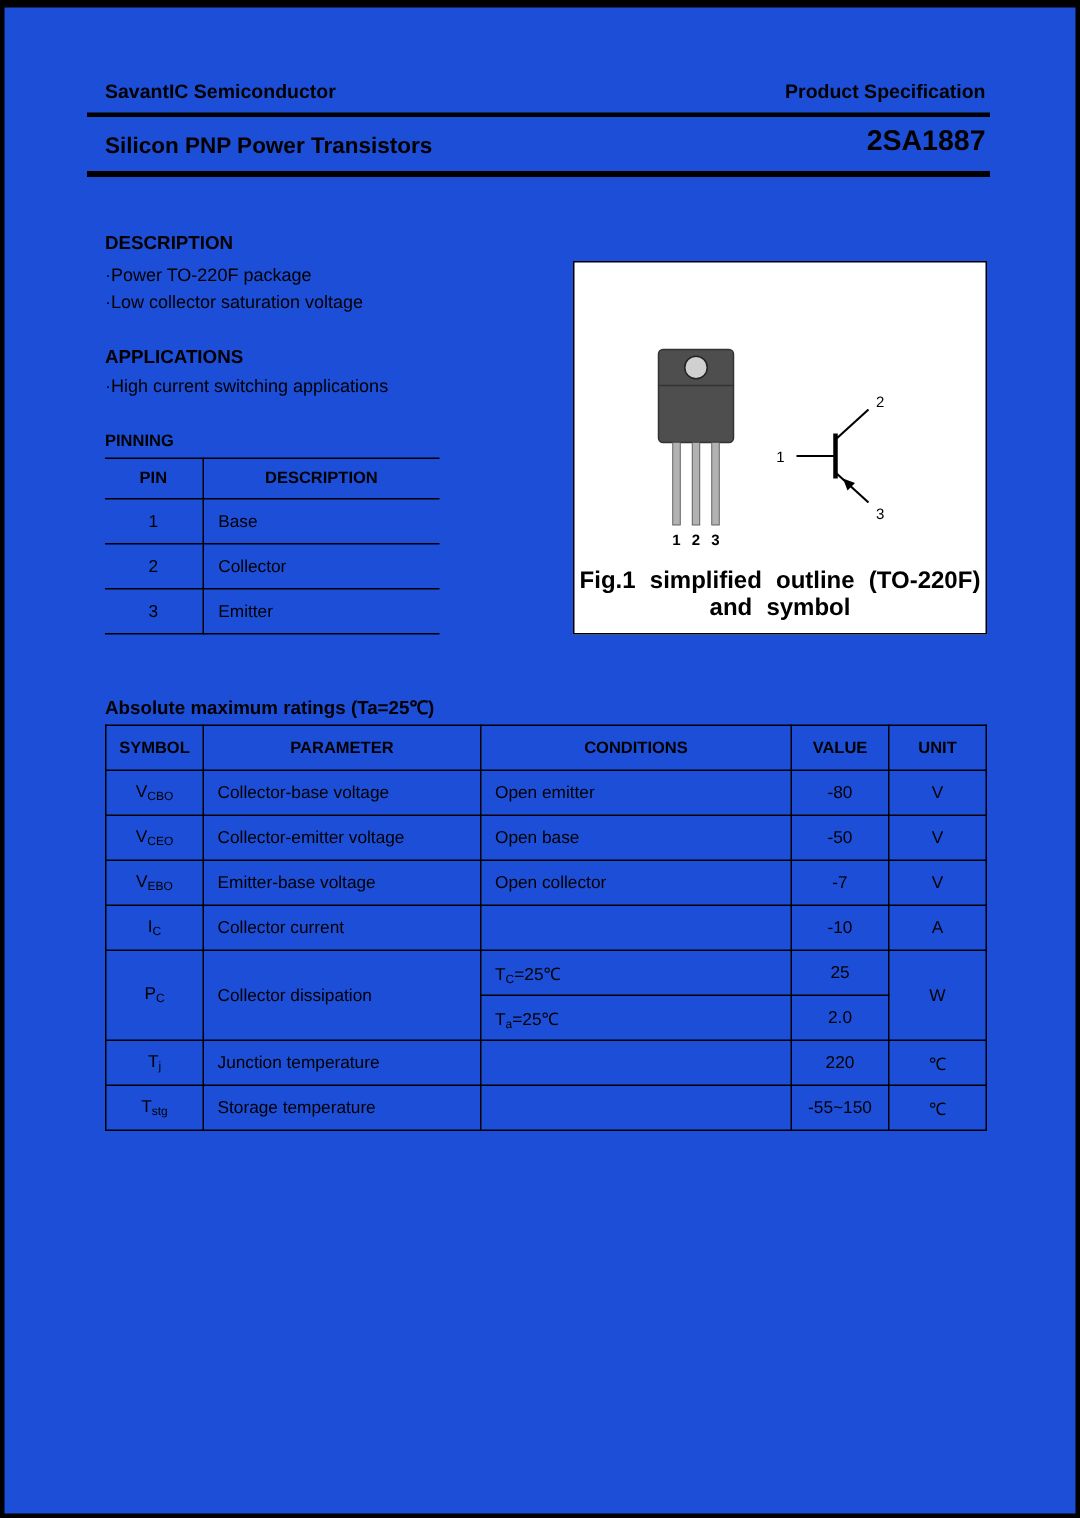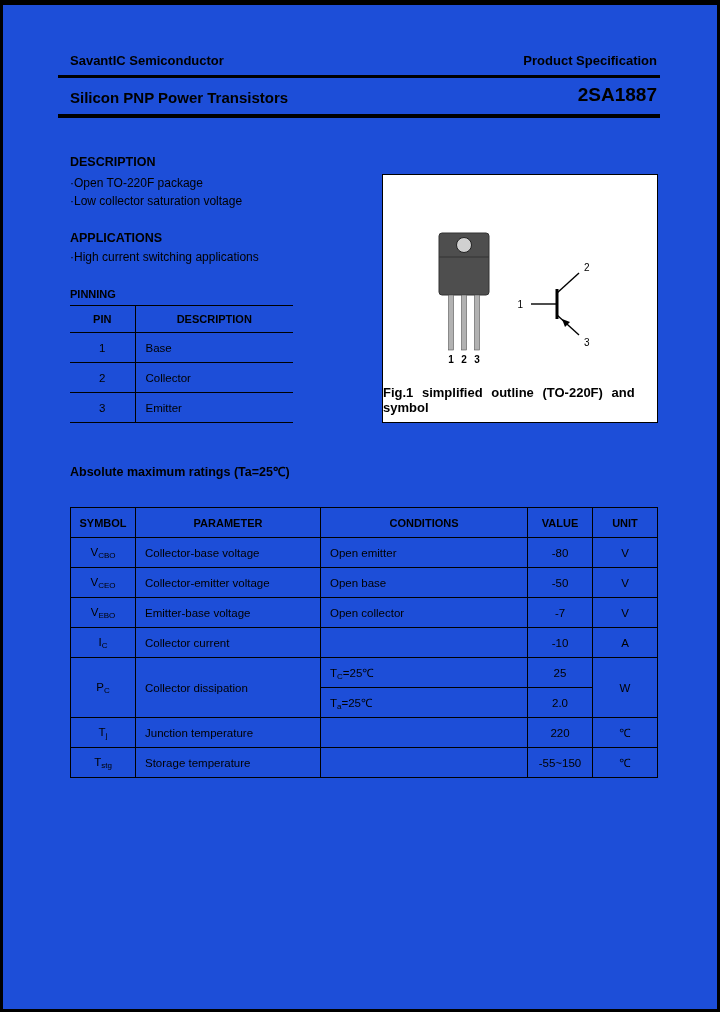--- a/index.html
+++ b/index.html
@@ -27,46 +27,46 @@
                table-layout:fixed; width:223px; font-size:11.5px; }
   .pin-table th { border-top:1px solid #000; border-bottom:1px solid #000;
                   height:27px; font-size:11px; font-weight:bold; text-align:center; padding:0;margin-top:12px; }
   .pin-table td { border-bottom:1px solid #000; height:30px; padding:0; }
   .pin-table th:first-child, .pin-table td:first-child { border-right:1px solid #000; text-align:center; }
   .pin-table td:last-child { padding-left:10px; }
 
   .fig-box { position:absolute; left:379px; top:169px; width:276px; height:249px;
              border:1px solid #000; background:#fff; }
   .fig-art { position:absolute; left:0; top:2px; }
-  .fig-caption { position:absolute; left:0; right:0; bottom:7px; 
-                 font-weight:bold; font-size:13px; word-spacing:5px; }
+  .fig-caption { position:absolute; left:0; right:0; bottom:7px; text-align:center;
+                 font-weight:bold; font-size:16px; word-spacing:5px; }
 
   .ratings-h { position:absolute; left:67px; top:458px; font-weight:bold; font-size:12.5px; }
-  .ratings-table { position:absolute; left:67px; top:502px; border-collapse:collapse;
+  .ratings-table { position:absolute; left:67px; top:478px; border-collapse:collapse;
                    table-layout:fixed; width:587px; font-size:11.5px; }
   .ratings-table th, .ratings-table td { border:1px solid #000; height:30px; padding:0; }
   .ratings-table th { font-size:11px; font-weight:bold; text-align:center; }
   .c-sym, .c-val, .c-unit { text-align:center; }
   .c-par, .c-cond { text-align:left; padding-left:9px !important; }
   .sb { font-size:8px; vertical-align:-2px; }
 </style>
 </head>
 <body>
 
 <div class="page">
 
   <div class="hdr-company">SavantIC Semiconductor</div>
   <div class="hdr-spec">Product Specification</div>
   <div class="rule1"></div>
   <div class="title">Silicon PNP Power Transistors</div>
   <div class="part">2SA1887</div>
   <div class="rule2"></div>
 
   <div class="sec-h desc-h">DESCRIPTION</div>
-  <div class="body-line desc-i0">·Open TO-220F package</div>
+  <div class="body-line desc-i0">·Power TO-220F package</div>
   <div class="body-line desc-i1">·Low collector saturation voltage</div>
 
   <div class="sec-h app-h">APPLICATIONS</div>
   <div class="body-line app-i0">·High current switching applications</div>
 
   <div class="sec-h pin-h">PINNING</div>
 
   <table class="pin-table">
     <colgroup>
         <col style="width:65px">

